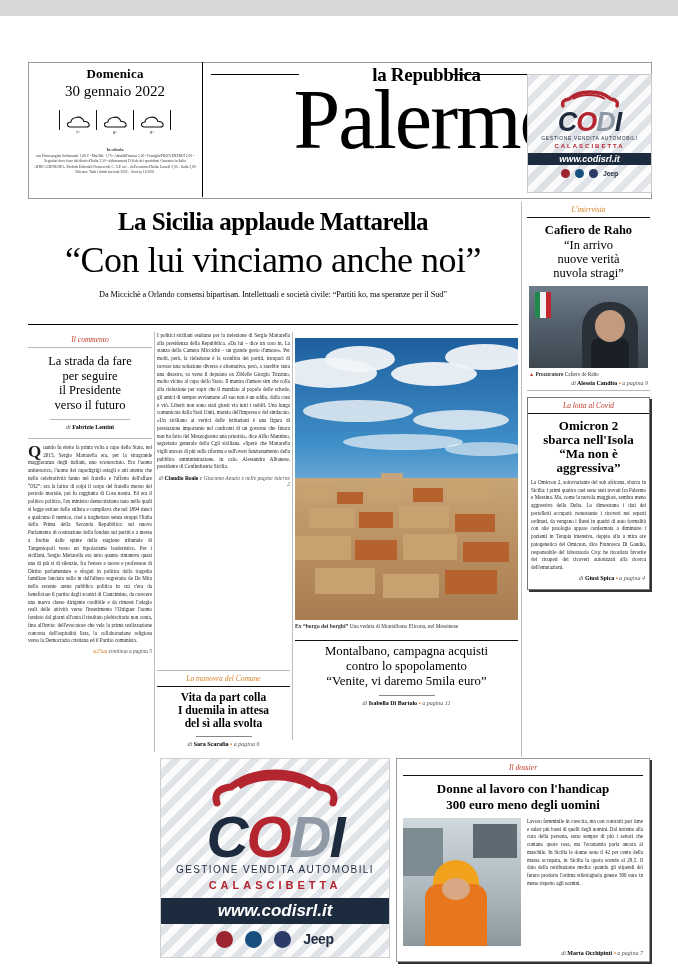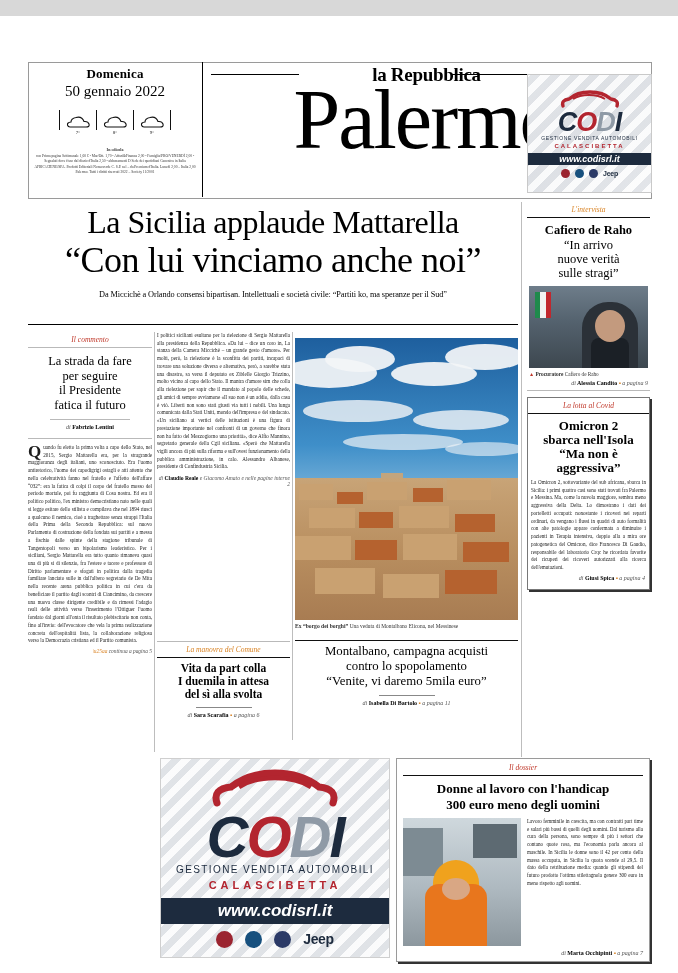--- a/index.html
+++ b/index.html
@@ -39,21 +39,21 @@
   .codi-url{width:100%;background:#1d2b3e;color:#fff;text-align:center;font-family:"Liberation Sans",sans-serif;font-style:italic;font-weight:bold;font-size:9px;margin-top:4px;padding:1px 0;}
   .brands{display:flex;gap:5px;align-items:center;margin-top:4px;}
   .bdg{width:9px;height:9px;border-radius:50%;}
   .bdg.b1{background:#9b2430;}
   .bdg.b2{background:#17507e;}
   .bdg.b3{background:#2b3a67;}
   .jeep{font-family:"Liberation Sans",sans-serif;font-weight:bold;font-size:7px;color:#1d2b3e;letter-spacing:-.3px;}
 
   
   .mainhead{position:absolute;left:28px;top:186px;width:490px;}
-  .mh1{font-size:32px;line-height:40px;font-weight:normal;text-align:center;letter-spacing:-.5px;}
+  .mh1{font-size:25px;line-height:40px;font-weight:bold;text-align:center;letter-spacing:-.5px;}
   .mh2{font-size:36px;line-height:40px;text-align:center;letter-spacing:-.5px;margin-top:-2px;}
   .mhsub{font-size:8.3px;text-align:center;margin-top:10px;letter-spacing:-.1px;}
   .rule-main{position:absolute;left:28px;top:308px;width:490px;height:1px;background:#000;}
 
   
   .side{position:absolute;left:527px;top:186px;width:123px;}
   .kicker{font-family:"Liberation Serif",serif;font-style:italic;font-size:7.5px;color:#d98324;text-align:center;padding:3px 0 3px;}
   .kicker.red{color:#c0392b;}
   .hr-t{height:1px;background:#111;}
   .hr-g{height:1px;background:#b9b9b9;}
@@ -100,21 +100,21 @@
   .roof2{position:absolute;background:#c9a171;}
   .ph-cap{position:absolute;left:295px;top:607px;width:223px;font-size:5.4px;color:#333;}
   .ph-cap b{font-size:5.6px;}
 
   .mont{position:absolute;left:295px;top:628px;width:223px;text-align:center;}
   .mont-h{font-size:12.8px;line-height:15px;}
   .mont-rule{width:56px;height:1px;background:#888;margin:6px auto 4px;}
   .mont-by{font-size:6px;font-weight:bold;}
   .mont-by i{font-weight:normal;font-style:italic;color:#555;}
 
-  .comune{position:absolute;left:157px;top:625px;width:133px;}
+  .comune{position:absolute;left:157px;top:654px;width:133px;}
   .comune-h{font-size:11.5px;line-height:13px;text-align:center;font-weight:bold;padding:4px 0 0;}
 
   
   .ad-big{position:absolute;left:160px;top:742px;width:228px;height:198px;border:1px solid #cfcfcf;background:#eef0f2;overflow:hidden;}
   .ad-big .codi-word{font-size:58px;line-height:52px;letter-spacing:-2px;}
   .ad-big .codi-car{width:132px;height:42px;}
   .ad-big .codi-sub1{font-size:10px;letter-spacing:1.4px;}
   .ad-big .codi-sub2{font-size:11px;letter-spacing:4px;margin-top:4px;}
   .ad-big .codi-url{font-size:17px;padding:3px 0;margin-top:7px;}
   .ad-big .bdg{width:17px;height:17px;}
@@ -142,21 +142,21 @@
 </head>
 <body>
 
 <div class="page">
 
   <div class="frame" style="left:28px;top:46px;width:622px;height:135px;"></div>
   <div class="masthead">
     <div class="mh-inner">
       <div class="datebox">
         <div class="dbl1">Domenica</div>
-        <div class="dbl2">50 gennaio 2022</div>
+        <div class="dbl2">30 gennaio 2022</div>
         <div class="wx-row">
           <div class="wx-sep"></div>
           <div class="wx-cell">
             <span class="cloud">
                 <svg width="26" height="15" viewBox="0 0 26 15">
                   <path d="M5 13 L21 13 Q25 13 24 10 Q23 7 19 7.5 Q17 2 11 3.5 Q6 4.5 6 8 Q2 8.5 2.5 11 Q3 13 5 13 Z" fill="none" stroke="#111" stroke-width="1.1"></path>
                 </svg>
               </span>
             <span class="wx-h">7°</span>
           </div>
@@ -222,21 +222,21 @@
     <div class="mhsub">Da Miccichè a Orlando consensi bipartisan. Intellettuali e società civile: “Partiti ko, ma speranze per il Sud”</div>
   </div>
   <div class="rule-main"></div>
 
   <div class="leftcol">
     <div class="kicker red">Il commento</div>
     <div class="hr-g"></div>
     <div class="lc-h" style="white-space:pre-line;">La strada da fare
 per seguire
 il Presidente
-fatica il futuro</div>
+verso il futuro</div>
     <div class="hr-g" style="margin:7px 22px 0;"></div>
     <div class="byline" style="text-align:center;padding-top:4px;">
       <i>di</i>
       <span>Fabrizio Lentini</span>
     </div>
     <div class="hr-g" style="margin-top:4px;"></div>
     <div class="lc-body">
       <span class="dropcap">Q</span><span>uando fu eletto la prima volta a capo dello Stato, nel 2015, Sergio Mattarella era, per la stragrande maggioranza degli italiani, uno sconosciuto. Era l'uomo antiretorico, l'uomo dei capodigrigi ostagli e atti attento che nella celebratività fanno nel fratello e l'affetto dell'affare “032”: era la fatica di colpi il corpo del fratello mosso del periodo mortale, poi fu raggiunta di Cosa nostra. Ed era il politico politico, l'ex ministro democristiano nato nelle quali si legge esitare dello stilista e compilava che nel 1894 riuscì a qualcuno il nemico, cioè a traghettare senza strappi l'Italia della Prima della Seconda Repubblica: sul nuovo Parlamento di costruzione della fondata sui partiti e a messa a fischio dalle spinte della stagione tribunale di Tangentopoli verso un bipolarismo leaderistico. Per i siciliani, Sergio Mattarella era tutto quanto rimaneva quasi una di più si di silenzio, fra l'estere e tacere e professore di Diritto parlamentare e sfogati in politica dalla tragedia familiare lanciato sulle in dall'albero segretario de De Mita nella recente arena pubblica politica in cui c'era da beneficiare il partito dagli scontri di Ciancimino, da crescere una nuova classe dirigente credibile e da rimessi l'adagio reali delle attività verso l'inserimento l'Ottiguer l'uomo fondato dal giorni all'onta il risultato plebiscitario non conta, fino all'invio: dell'evocatore che vela la prima realizzazione concreta dell'ospitalità lista, la collaborazione religiosa verso la Democrazia cristiana ed il Partito comunista.</span>
     </div>
     <div class="cont"><span class="dot">\u25aa</span> <span>continua a pagina 5</span></div>
@@ -321,21 +321,21 @@
       <i>a pagina 6</i>
     </div>
   </div>
 
   <div class="side">
     <div class="kicker">L'intervista</div>
     <div class="hr-t"></div>
     <div class="side-h">Cafiero de Raho</div>
     <div class="side-h q" style="font-weight:normal;padding-top:1px;white-space:pre-line;">“In arrivo
 nuove verità
-sulle stragi”</div>
+nuvola stragi”</div>
     <div class="side-photo">
       <div class="flag">
           <i class="g"></i>
           <i class="w"></i>
           <i class="r"></i>
         </div>
       <div class="face"></div>
     </div>
     <div class="cap">
       <span class="tri">▲</span>

